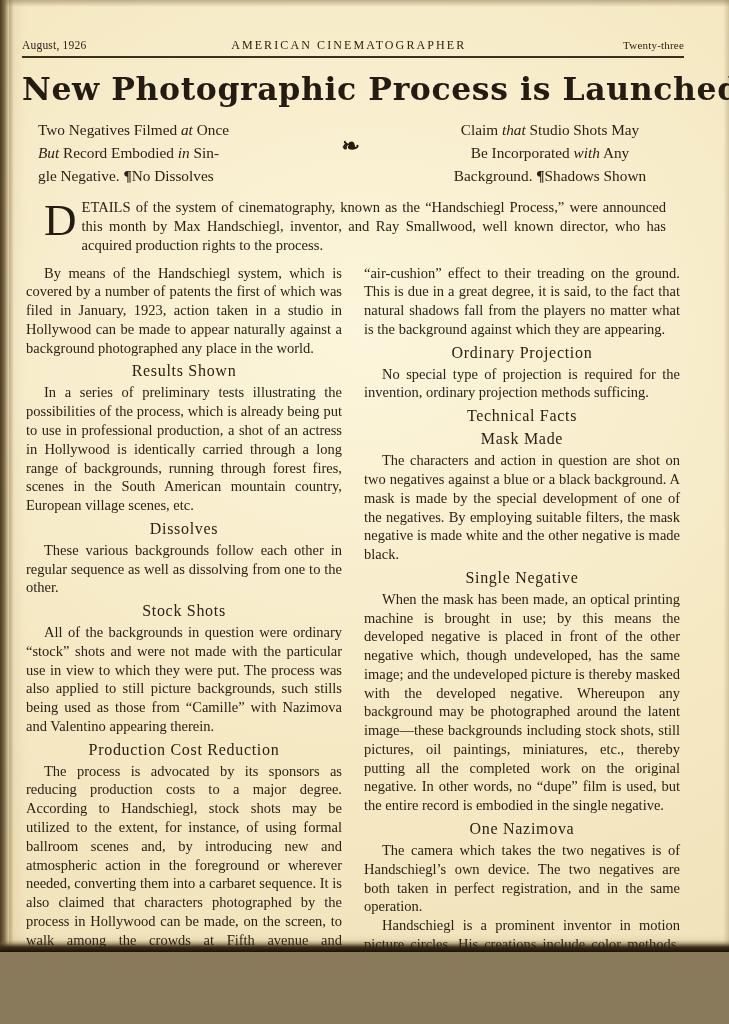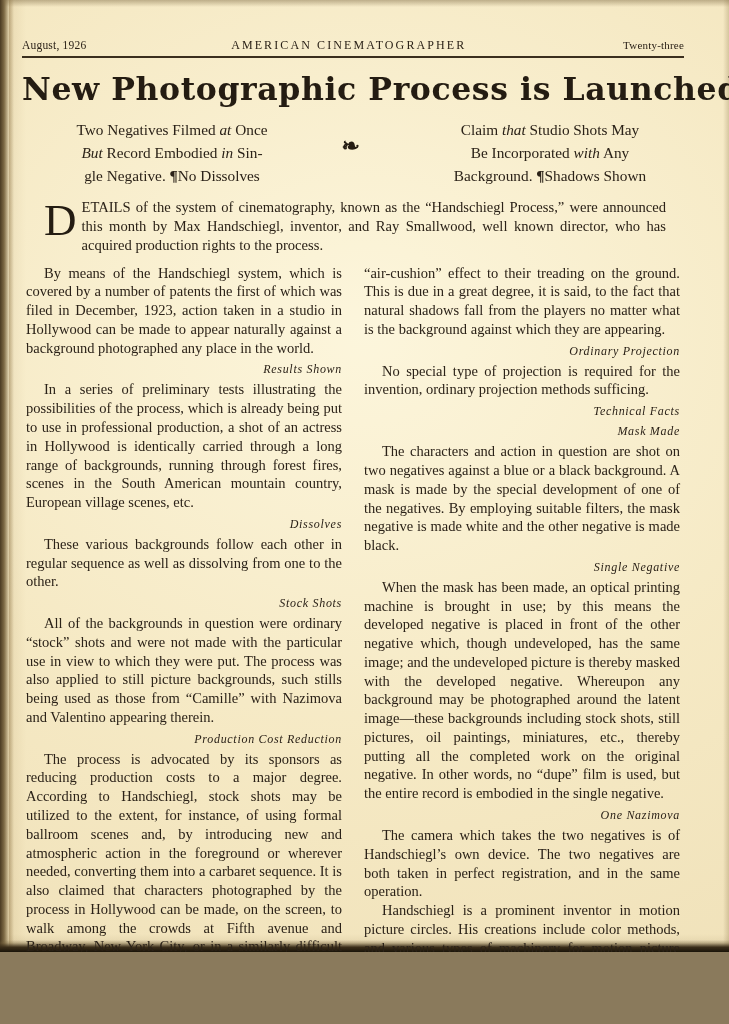--- a/index.html
+++ b/index.html
@@ -97,21 +97,21 @@
 
   
   .deck {
     display: flex;
     justify-content: space-between;
     margin-top: 13px;
     font-size: 15.3px;
     line-height: 1.52;
   }
   .deck-col { width: 268px; }
-  .deck-col.left { text-align: center; padding-left: 16px; }
+  .deck-col.left { text-align: left; padding-left: 16px; }
   .deck-col.right { text-align: center; padding-left: 20px; }
   .deck-line { white-space: nowrap; }
   .deck-line i { font-style: italic; }
   .pilcrow { font-weight: bold; }
   .ornament {
     width: 60px;
     display: flex;
     align-items: flex-start;
     justify-content: center;
     padding-top: 12px;
@@ -160,24 +160,23 @@
     margin: 0;
     font-size: 14.5px;
     line-height: 1.295;
     text-align: justify;
     text-justify: inter-word;
     text-indent: 18px;
     hyphens: manual;
   }
   .col h3 {
     margin: 5px 0 3px 0;
-    font-size: 12px;
-    font-style: italic;
+    font-size: 16px;
     font-weight: normal;
-    text-align: right;
+    text-align: center;
     letter-spacing: 0.7px;
   }
   .col p + p { margin-top: 0; }
 </style>
 </head>
 <body>
 
 <div class="page">
 
   <div class="edge-top"></div>
@@ -213,21 +212,21 @@
           <div class="deck-line"><span>Background. </span><span class="pilcrow">¶</span><span>Shadows Shown</span></div>
         </div>
     </div>
 
     <div class="lead">
       <span class="dropcap">D</span><span class="lead-text">ETAILS of the system of cinematography, known as the “Handschiegl Process,” were announced this month by Max Handschiegl, inventor, and Ray Smallwood, well known director, who has acquired production rights to the process.</span>
     </div>
 
     <div class="cols">
       <div class="col" id="col-left">
-          <p>By means of the Handschiegl system, which is covered by a number of patents the first of which was filed in December, 1923, action taken in a studio in Hollywood can be made to appear naturally against a background photographed any place in the world.</p>
+          <p>By means of the Handschiegl system, which is covered by a number of patents the first of which was filed in January, 1923, action taken in a studio in Hollywood can be made to appear naturally against a background photographed any place in the world.</p>
           <h3>Results Shown</h3>
           <p>In a series of preliminary tests illustrating the possibilities of the process, which is already being put to use in professional production, a shot of an actress in Hollywood is identically carried through a long range of backgrounds, running through forest fires, scenes in the South American mountain country, European village scenes, etc.</p>
           <h3>Dissolves</h3>
           <p>These various backgrounds follow each other in regular sequence as well as dissolving from one to the other.</p>
           <h3>Stock Shots</h3>
           <p>All of the backgrounds in question were ordinary “stock” shots and were not made with the particular use in view to which they were put.  The process was also applied to still picture backgrounds, such stills being used as those from “Camille” with Nazimova and Valentino appearing therein.</p>
           <h3>Production Cost Reduction</h3>
           <p>The process is advocated by its sponsors as reducing production costs to a major degree.  According to Handschiegl, stock shots may be utilized to the extent, for instance, of using formal ballroom scenes and, by introducing new and atmospheric action in the foreground or wherever needed, converting them into a carbaret sequence.  It is also claimed that characters photographed by the process in Hollywood can be made, on the screen, to walk among the crowds at Fifth avenue and Broadway, New York City, or in a similarly difficult location.</p>
           <h3>Shadows Shown</h3>
           <p>A feature of the process is the naturalness with which the characters walk.  There is no</p>

